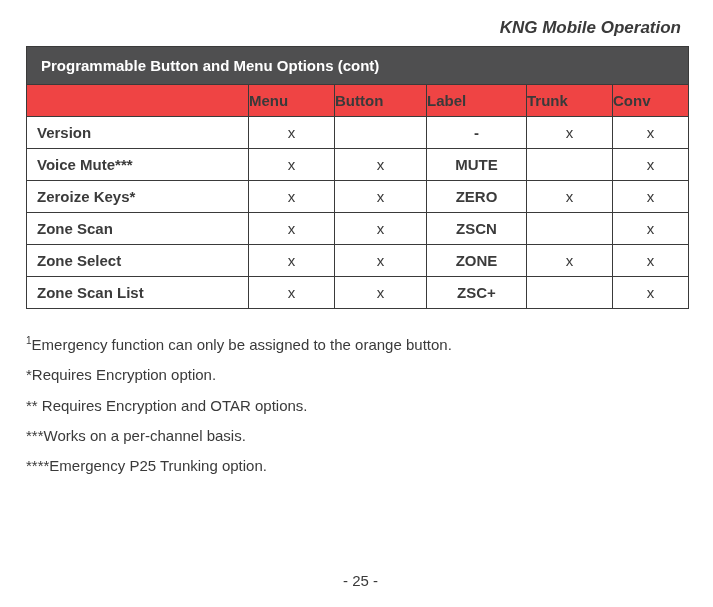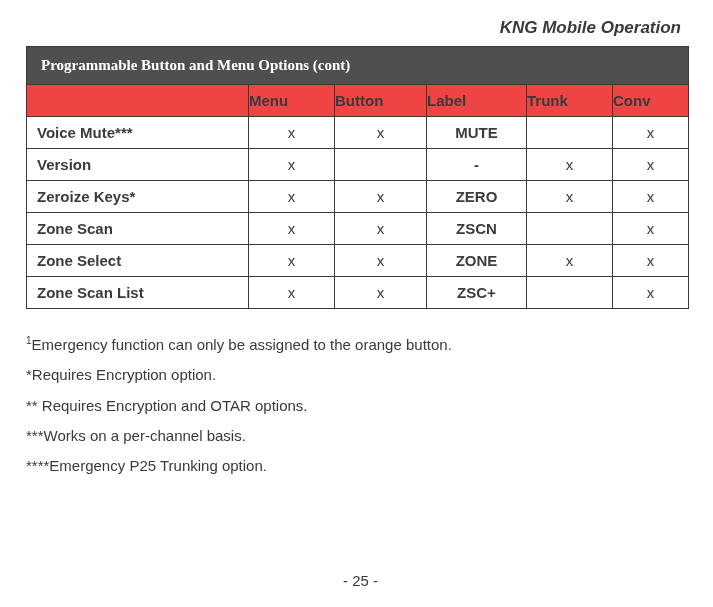--- a/index.html
+++ b/index.html
@@ -31,21 +31,20 @@
     font-size: 15px;
   }
   .title-row th {
     background: #4f4f50;
     color: #ffffff;
     text-align: left;
     padding: 10px 14px;
     font-weight: 700;
     font-size: 22px;
     border-right: none;
-    font-family: Liberation Serif, serif;
   }
   .title-row .cont {
     font-size: 15px;
     font-weight: 700;
   }
   .head-row th {
     font-weight: 700;
     text-align: left;
     color: #3a3a3a;
     background: #ef4444;
@@ -108,33 +107,33 @@
   <tr class="head-row">
     <th></th>
     <th>Menu</th>
     <th>Button</th>
     <th>Label</th>
     <th>Trunk</th>
     <th>Conv</th>
   </tr>
 
   <tr>
+    <td class="feat">Version</td>
+    <td class="cell">x</td>
+    <td class="cell"></td>
+    <td class="lbl">-</td>
+    <td class="cell">x</td>
+    <td class="cell">x</td>
+  </tr>
+  <tr>
     <td class="feat">Voice Mute***</td>
     <td class="cell">x</td>
     <td class="cell">x</td>
     <td class="lbl">MUTE</td>
     <td class="cell"></td>
-    <td class="cell">x</td>
-  </tr>
-  <tr>
-    <td class="feat">Version</td>
-    <td class="cell">x</td>
-    <td class="cell"></td>
-    <td class="lbl">-</td>
-    <td class="cell">x</td>
     <td class="cell">x</td>
   </tr>
   <tr>
     <td class="feat">Zeroize Keys*</td>
     <td class="cell">x</td>
     <td class="cell">x</td>
     <td class="lbl">ZERO</td>
     <td class="cell">x</td>
     <td class="cell">x</td>
   </tr>

